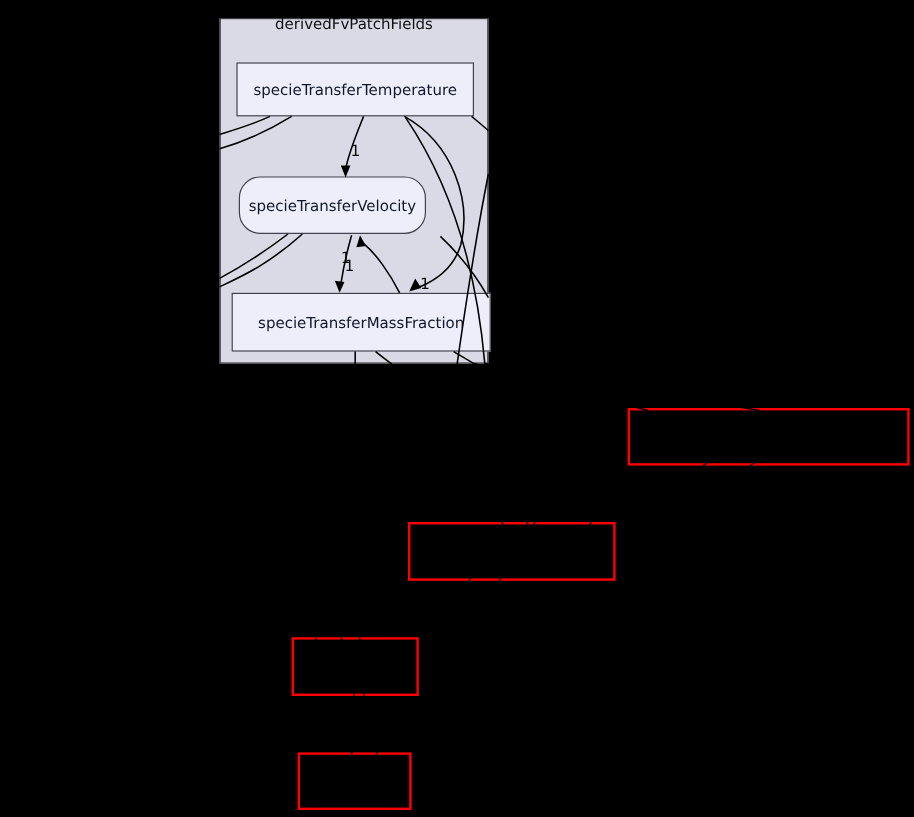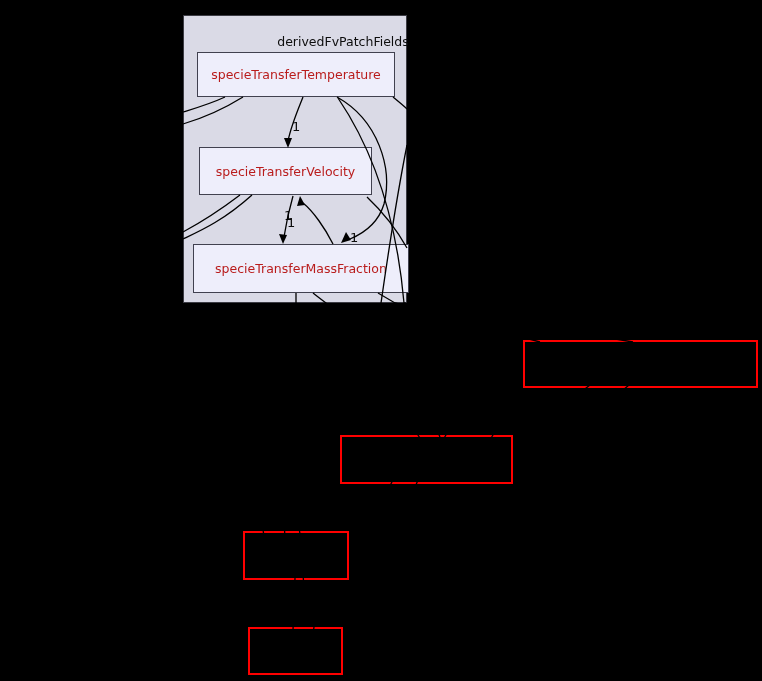--- a/index.html
+++ b/index.html
@@ -14,43 +14,42 @@
   .cluster {
     position: absolute;
     left: 183px; top: 15px;
     width: 224px; height: 288px;
     background: #dadae6;
     border: 1.5px solid #3c3c44;
     box-sizing: border-box;
   }
   .cluster-label {
     position: absolute;
-    left: 183px; top: 34px;
+    left: 183px; top: 12px;
     width: 224px;
     text-align: center;
     font-size: 12.5px;
     color: #0d0d0d;
     white-space: nowrap;
-    padding-left: 48px;
   }
   .node {
     position: absolute;
     background: #eeeefb;
     border: 1.5px solid #41414f;
     box-sizing: border-box;
     display: flex;
     align-items: center;
     justify-content: center;
     font-size: 12.5px;
-    color: #b91c1c;
+    color: #0f172a;
     white-space: nowrap;
     cursor: pointer;
   }
   #node-temperature { left: 197px; top: 52px;  width: 198px; height: 45px; }
-  #node-velocity    { left: 199px; top: 147px; width: 173px; height: 48px; }
+  #node-velocity    { left: 199px; top: 147px; width: 156px; height: 48px; border-radius: 18px; }
   #node-massfraction{ left: 193px; top: 244px; width: 216px; height: 49px; }
   .ext {
     position: absolute;
     border: 2px solid #ff0000;
     box-sizing: border-box;
     background: transparent;
     cursor: pointer;
   }
   #ext-1 { left: 523px; top: 340px; width: 235px; height: 48px; }
   #ext-2 { left: 340px; top: 435px; width: 173px; height: 49px; }

